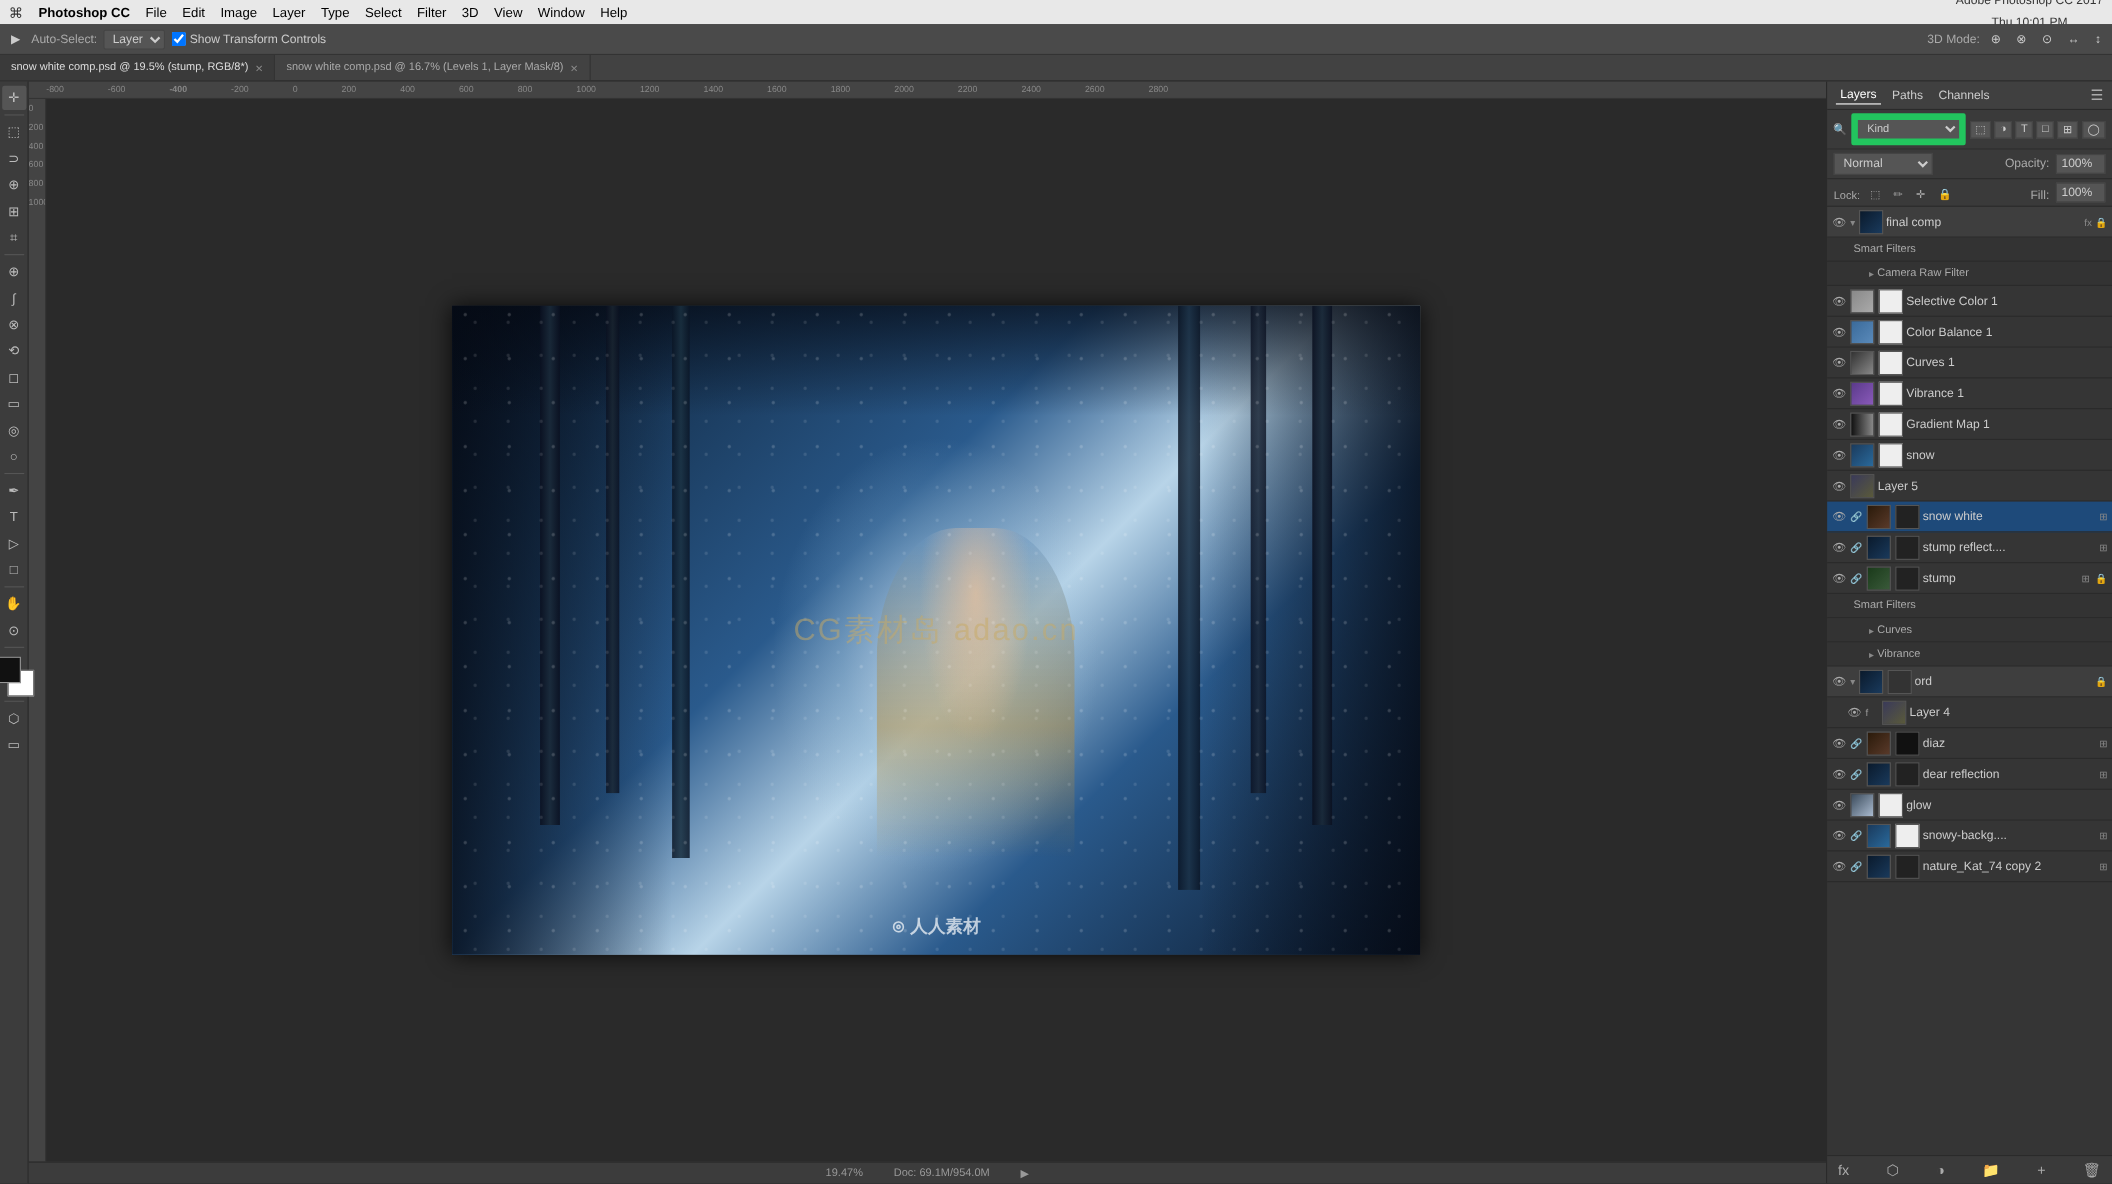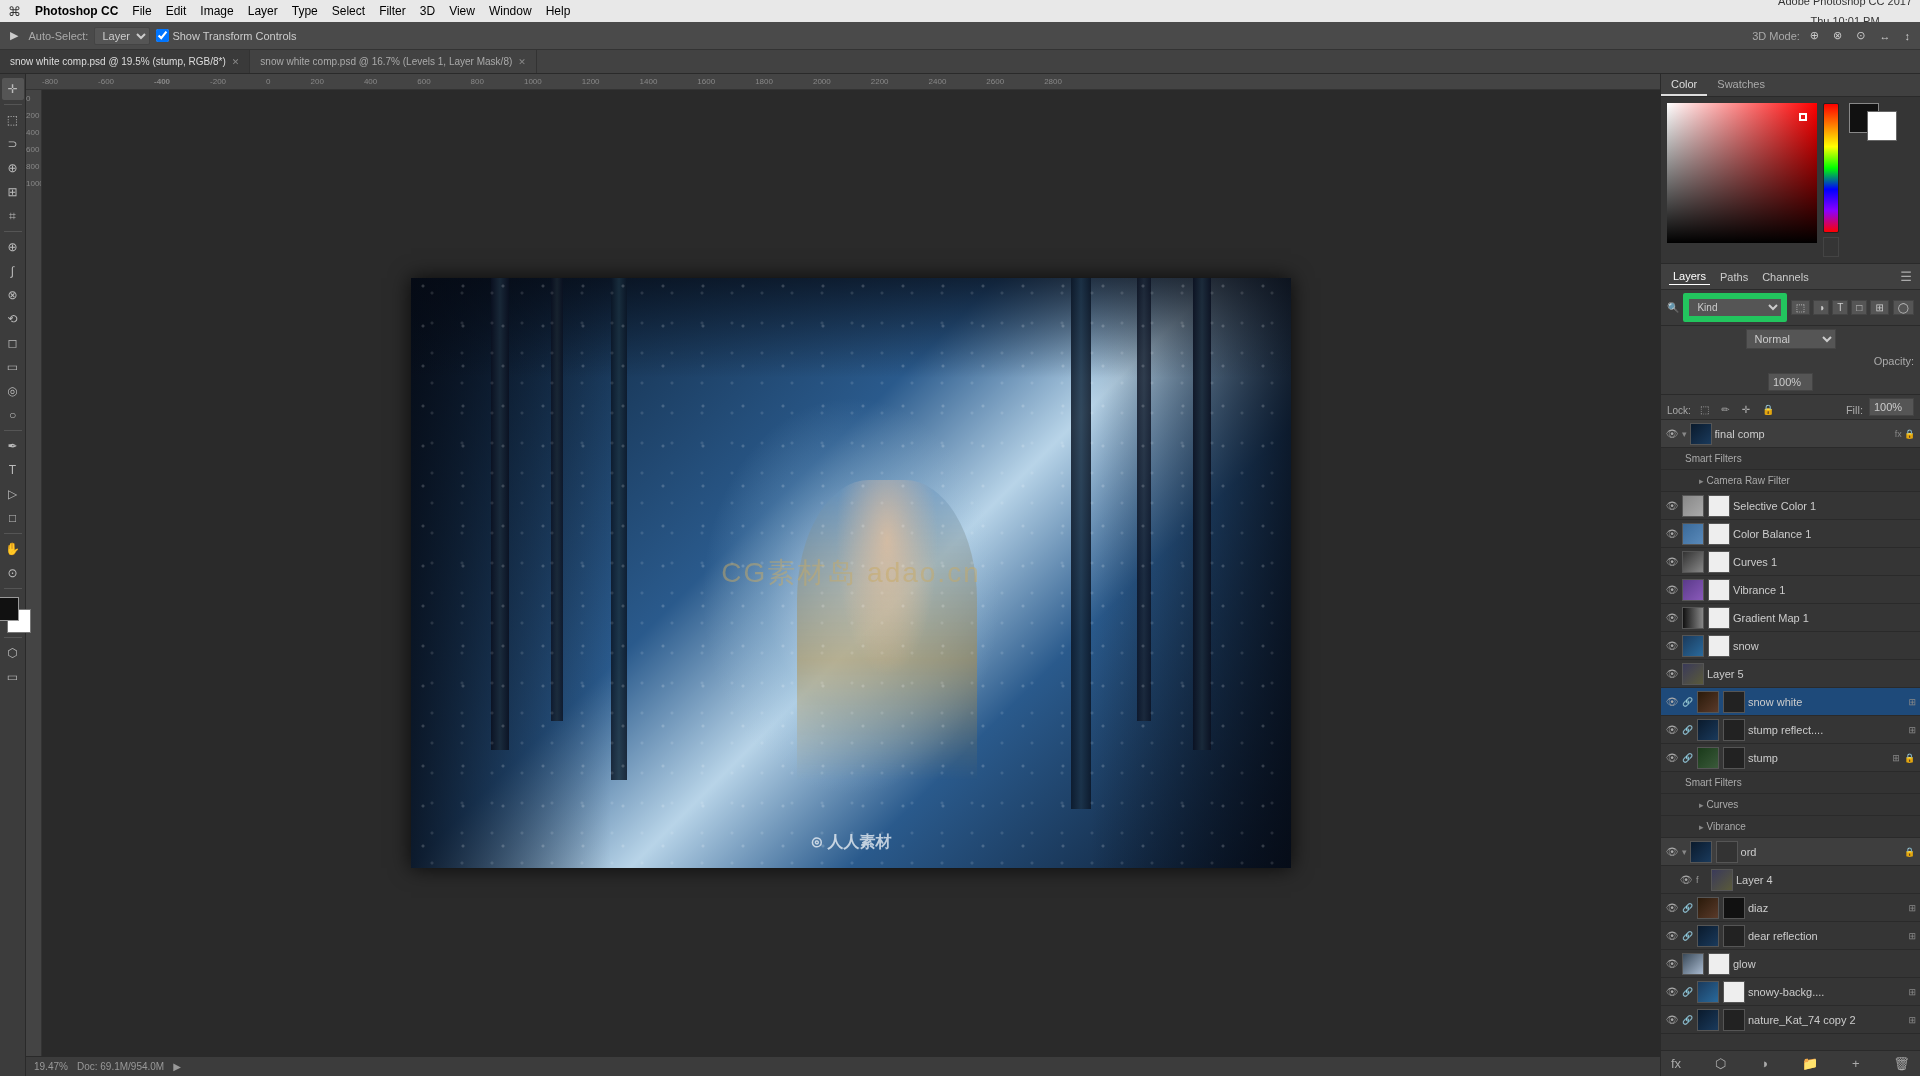--- a/index.html
+++ b/index.html
@@ -239,24 +239,25 @@
       font-size: 16px;
       font-weight: bold;
     }
     .status-bar {
       height: 20px;
       background: #3c3c3c;
       border-top: 1px solid #2a2a2a;
       display: flex;
       align-items: center;
       padding: 0 8px;
-      gap: 9px;
+      gap: 28px;
       font-size: 10px;
       color: #999;
       flex-shrink: 0;
+      justify-content: center;
     }
 
     
     .right-panel {
       width: 260px;
       background: #353535;
       display: flex;
       flex-direction: column;
       border-left: 1px solid #2a2a2a;
       flex-shrink: 0;
@@ -357,21 +358,20 @@
       border-radius: 2px;
     }
     .layers-blend-row {
       display: flex;
       align-items: center;
       padding: 3px 6px;
       gap: 6px;
       background: #3a3a3a;
       border-bottom: 1px solid #2a2a2a;
       flex-shrink: 0;
-      flex-direction: column;
     }
     .blend-select {
       background: #555;
       border: 1px solid #444;
       color: #ccc;
       font-size: 11px;
       padding: 2px 4px;
       width: 90px;
     }
     .opacity-input {
@@ -673,43 +673,20 @@
 
     <div class="status-bar">
       <span>19.47%</span>
       <span>Doc: 69.1M/954.0M</span>
       <span>▶</span>
     </div>
   </div>
 
   <div class="right-panel">
 
-    <div class="color-panel">
-      <div class="panel-tabs">
-        <div class="panel-tab active">Color</div>
-        <div class="panel-tab">Swatches</div>
-      </div>
-      <div class="color-picker-area">
-        <div style="position:relative;width:150px;height:140px;">
-          <div style="width:100%;height:100%;background:linear-gradient(to right, white, red);position:absolute;top:0;left:0;"></div>
-          <div style="width:100%;height:100%;background:linear-gradient(to bottom, transparent, black);position:absolute;top:0;left:0;"></div>
-          <div style="position:absolute;right:10px;top:10px;width:8px;height:8px;border:2px solid white;border-radius:50;"></div>
-        </div>
-        <div style="display:flex;flex-direction:column;gap:4px;align-items:center;">
-          <div class="hue-slider"></div>
-          <div style="width:16px;height:20px;background:linear-gradient(to bottom, transparent, rgba(0,0,0,0));border:1px solid #444;"></div>
-        </div>
-        <div style="display:flex;flex-direction:column;gap:4px;margin-left:4px;">
-          <div style="display:flex;gap:3px;">
-            <div style="width:30px;height:30px;background:#111;border:1px solid #888;"></div>
-            <div style="width:30px;height:30px;background:white;border:1px solid #666;margin-top:8px;margin-left:-15px;"></div>
-          </div>
-        </div>
-      </div>
-    </div>
 
     <div class="layers-panel">
       <div class="layers-header">
         <span class="layers-header-tab active">Layers</span>
         <span class="layers-header-tab">Paths</span>
         <span class="layers-header-tab">Channels</span>
         <div style="flex:1"></div>
         <span style="font-size:13px;cursor:pointer;color:#aaa;">☰</span>
       </div>
 

